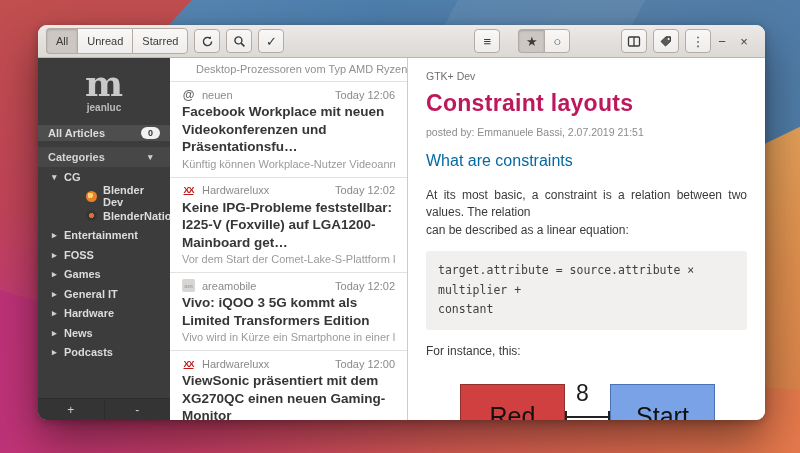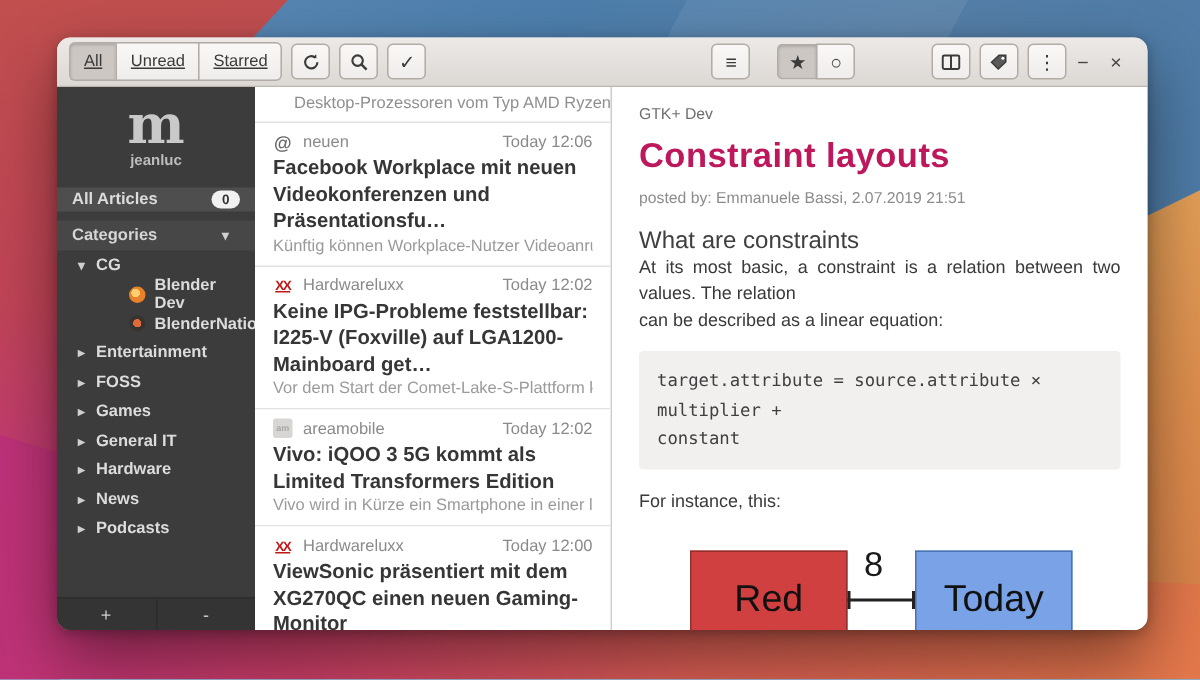--- a/index.html
+++ b/index.html
@@ -29,21 +29,21 @@
     box-shadow:0 20px 45px rgba(0,0,0,.45), 0 2px 8px rgba(0,0,0,.25);
     display:flex; flex-direction:column; }
 
   
   .headerbar { height:33px; flex:0 0 33px; display:flex; align-items:center;
     background:linear-gradient(#ece9e7,#dcd8d4); border-bottom:1px solid #bdb6b0; padding:0 8px; position:relative; }
   .btn { display:inline-flex; align-items:center; justify-content:center;
     height:24px; border:1px solid #b3aca6; background:linear-gradient(#f9f8f7,#efedeb);
     color:#3a3a3a; font-size:11px; cursor:default; }
   .btn.pressed { background:#ccc7c2; box-shadow:inset 0 1px 2px rgba(0,0,0,.18); }
-  .seg { border-radius:0; border-right-width:0; padding:12px 9px;text-decoration:underline; }
+  .seg { border-radius:0; border-right-width:0; padding:12px 9px; }
   .seg.first { border-radius:4px 0 0 4px; }
   .seg.last  { border-radius:0 4px 4px 0; border-right-width:1px; }
   .iconbtn { width:26px; border-radius:4px; margin-left:6px; font-size:13px; }
   .pair { border-radius:0; border-right-width:0; margin-left:0; }
   .pair.first { border-radius:4px 0 0 4px; margin-left:18px; }
   .pair.last { border-radius:0 4px 4px 0; border-right-width:1px; }
   .hdr-right { position:absolute; right:10px; display:flex; align-items:center; }
   .winctl { border:none; background:none; width:22px; text-align:center; color:#444; font-size:13px; }
   .menu-btn { margin-left:190px; }
   svg.glyph { display:block; }
@@ -88,21 +88,21 @@
   .feed-name { font-weight:normal; }
   .time { margin-left:auto; }
   .title { color:#363636; font-weight:bold; font-size:13.5px; line-height:1.3; margin:1px 0 2px 0; }
   .summary { color:#9a9a9a; white-space:nowrap; overflow:hidden; }
 
   
   .content { flex:1; background:#fff; overflow:hidden; padding:12px 18px 0 18px; color:#3a3a3a; position:relative; }
   .a-feed { font-size:10.5px; color:#6f6f6f; margin-bottom:8px; }
   .a-title { font-size:23px; font-weight:bold; color:#be185d; letter-spacing:.3px; margin-bottom:9px; }
   .a-byline { font-size:10.5px; color:#8c8c8c; margin-bottom:14px; }
-  .a-h2 { font-size:16px; font-weight:normal; color:#404040; margin-bottom:0; }
+  .a-h2 { font-size:16px; font-weight:normal; color:#0369a1; margin-bottom:17px; }
   .a-para { font-size:12px; line-height:1.45; text-align:justify; white-space:pre-line; margin-bottom:12px; }
   .a-code { font-family:"DejaVu Sans Mono", monospace; font-size:11.5px; background:#f1f0ef;
     border-radius:3px; padding:10px 12px; line-height:1.7; color:#3f3f3f; white-space:pre-wrap; margin-bottom:14px; }
   .a-para2 { font-size:12px; margin-bottom:14px; }
   .diagram { position:relative; height:110px; }
   .cbox { position:absolute; top:12px; width:105px; height:66px; display:flex; align-items:center;
     justify-content:center; font-size:25px; color:#111; }
   .cbox.red { left:34px; background:#d04040; border:1.5px solid #93302e; }
   .cbox.blue { left:184px; background:#7aa2e6; border:1.5px solid #4a73b4; }
   .conn { position:absolute; left:139px; top:44px; width:45px; height:2px; background:#222; }
@@ -284,18 +284,18 @@
       <div class="a-para">At its most basic, a constraint is a relation between two values. The relation
 can be described as a linear equation:</div>
       <pre class="a-code">target.attribute = source.attribute × multiplier +
 constant</pre>
       <div class="a-para2">For instance, this:</div>
 
       <div class="diagram">
         <div class="cbox red">Red</div>
         <div class="conn"></div>
         <div class="conn-label">8</div>
-        <div class="cbox blue">Today</div>
+        <div class="cbox blue">Start</div>
       </div>
     </div>
 
   </div>
 </div>
 
 </body></html>

